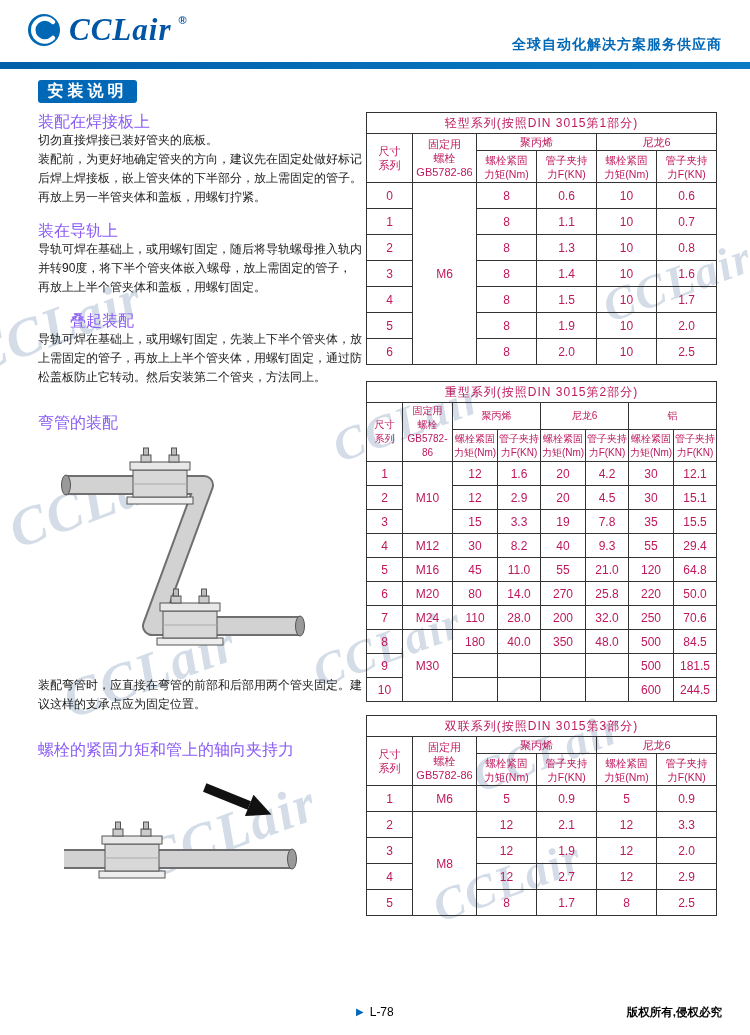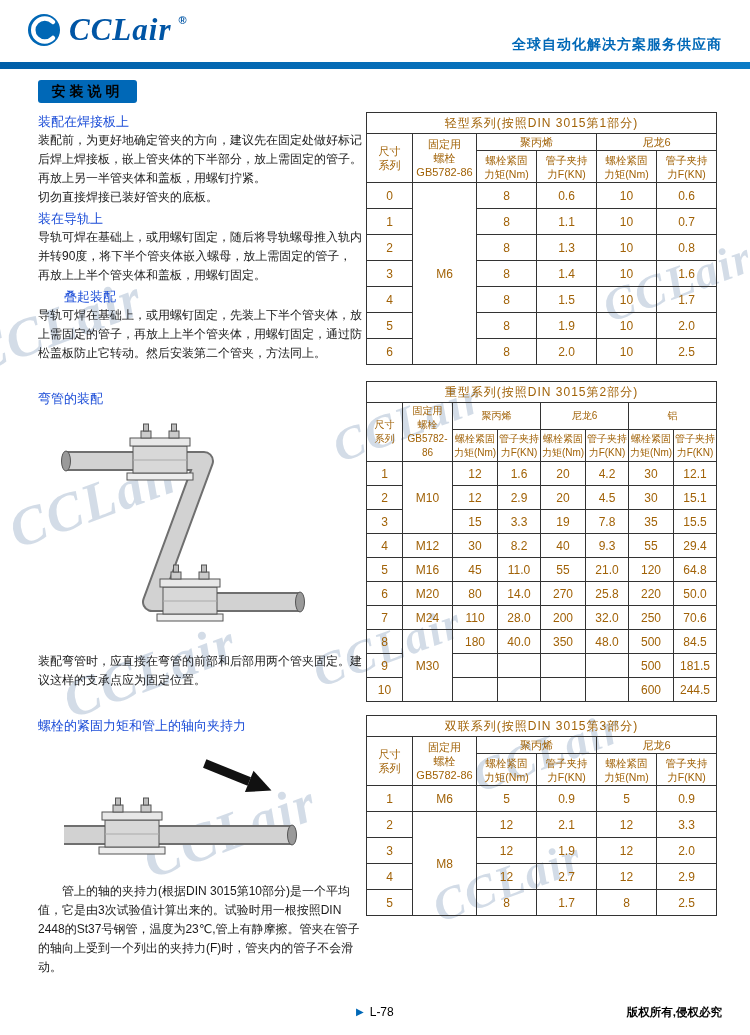--- a/index.html
+++ b/index.html
@@ -9,32 +9,32 @@
   .wm{position:absolute;z-index:0;font-family:"Liberation Serif","DejaVu Serif",serif;font-weight:bold;font-style:italic;
       color:rgba(110,140,175,0.30);transform:rotate(-20deg);pointer-events:none;white-space:nowrap;letter-spacing:2px}
   
   .hdr{position:absolute;top:0;left:0;right:0;height:62px;z-index:2;background:#fff}
   .logo{position:absolute;left:26px;top:12px;display:flex;align-items:flex-start;gap:7px}
   .logo-txt{font-family:"Liberation Serif","DejaVu Serif",serif;font-style:italic;font-weight:bold;font-size:31px;
             line-height:36px;color:#0055a5;letter-spacing:1px}
   .logo-reg{font-size:11px;color:#0055a5;margin-top:2px;font-weight:bold}
   .tagline{position:absolute;right:28px;top:36px;font-size:14px;font-weight:bold;color:#0068b7;letter-spacing:1px}
   .hdr-bar{position:absolute;top:62px;left:0;width:750px;height:7px;background:linear-gradient(90deg,#005fa9,#0b7bc6);z-index:2}
-  .title-chip{position:absolute;left:38px;top:80px;width:99px;height:23px;background:#0068b7;border-radius:3px;color:#000000;
-              font-size:14px;font-weight:bold;display:flex;align-items:center;justify-content:center;letter-spacing:4px;z-index:2}
+  .title-chip{position:absolute;left:38px;top:80px;width:99px;height:23px;background:#0068b7;border-radius:3px;color:#ffffff;
+              font-size:16px;font-weight:bold;display:flex;align-items:center;justify-content:center;letter-spacing:4px;z-index:2}
   
   .leftcol{position:absolute;left:38px;top:112px;width:324px;z-index:1;font-size:12px;line-height:19px;color:#1a1a1a}
-  .leftcol h3{font-size:13px;font-weight:normal;color:#1d4ed8;line-height:19px}
+  .leftcol h3{font-size:16px;font-weight:normal;color:#8b5cf6;line-height:19px}
   .leftcol p{margin:0}
-  .mt6{margin-top:2px}.mt14{margin-top:26px}
+  .mt6{margin-top:14px}.mt14{margin-top:26px}
   .indent{text-indent:2em}
   .diagram{display:block;margin:8px 0 4px 14px}
   
   .rightcol{position:absolute;left:366px;top:112px;width:350px;z-index:1}
-  .tbl{border-collapse:collapse;table-layout:fixed;width:350px;background:transparent;color:#a16207}
+  .tbl{border-collapse:collapse;table-layout:fixed;width:350px;background:transparent;color:#be185d}
   .tbl td{border:1px solid #333;text-align:center;vertical-align:middle;white-space:pre-line;padding:1px 0}
   .tbl .t-title{font-size:12px;height:21px;letter-spacing:1px}
   .tbl .th{font-size:11px;line-height:14px}
   .tbl .sub{font-size:10.5px;height:32px}
   .tbl .val{font-size:12px;height:26px}
   .tbl-heavy .val{height:24px}
   .tbl-heavy .th{font-size:10px}
   .gap1{margin-top:16px}
   .gap2{margin-top:13px}
   
@@ -83,22 +83,22 @@
       <span class="logo-reg">®</span>
     </div>
     <div class="tagline">全球自动化解决方案服务供应商</div>
   </div>
   <div class="hdr-bar"></div>
 
   <div class="title-chip">安装说明</div>
 
   <div class="leftcol">
     <h3>装配在焊接板上</h3>
+    <p>切勿直接焊接已装好管夹的底板。</p>
     <p>装配前，为更好地确定管夹的方向，建议先在固定处做好标记后焊上焊接板，嵌上管夹体的下半部分，放上需固定的管子。再放上另一半管夹体和盖板，用螺钉拧紧。</p>
-    <p>切勿直接焊接已装好管夹的底板。</p>
 
     <h3 class="mt6">装在导轨上</h3>
     <p>导轨可焊在基础上，或用螺钉固定，随后将导轨螺母推入轨内并转90度，将下半个管夹体嵌入螺母，放上需固定的管子，再放上上半个管夹体和盖板，用螺钉固定。</p>
 
     <h3 class="mt6 indent">叠起装配</h3>
     <p>导轨可焊在基础上，或用螺钉固定，先装上下半个管夹体，放上需固定的管子，再放上上半个管夹体，用螺钉固定，通过防松盖板防止它转动。然后安装第二个管夹，方法同上。</p>
 
     <h3 class="mt14">弯管的装配</h3>
 
     <svg class="diagram" width="260" height="232" viewBox="0 0 260 232">
@@ -118,21 +118,20 @@
       <path d="M12 92 L240 92" stroke="#6f6f6f" stroke-width="20"></path>
       <path d="M12 92 L240 92" stroke="#d2d2d2" stroke-width="16"></path>
       <ellipse cx="240" cy="92" rx="4.5" ry="10" fill="#9a9a9a" stroke="#555"></ellipse>
       <use href="#clamp" transform="translate(80,92)"></use>
       <g transform="rotate(22 190 35)">
         <rect x="150" y="31" width="48" height="9" fill="#111"></rect>
         <polygon points="198,24 198,47 222,35.5" fill="#111"></polygon>
       </g>
     </svg>
 
-    <p class="indent mt6">管上的轴的夹持力(根据DIN 3015第10部分)是一个平均值，它是由3次试验值计算出来的。试验时用一根按照DIN 2448的St37号钢管，温度为23℃,管上有静摩擦。管夹在管子的轴向上受到一个列出的夹持力(F)时，管夹内的管子不会滑动。</p>
   </div>
 
   <div class="rightcol">
     <table class="tbl">
         <colgroup>
           <col style="width:46px">
           <col style="width:64px">
           <col style="width:60px">
           <col style="width:60px">
           <col style="width:60px">

